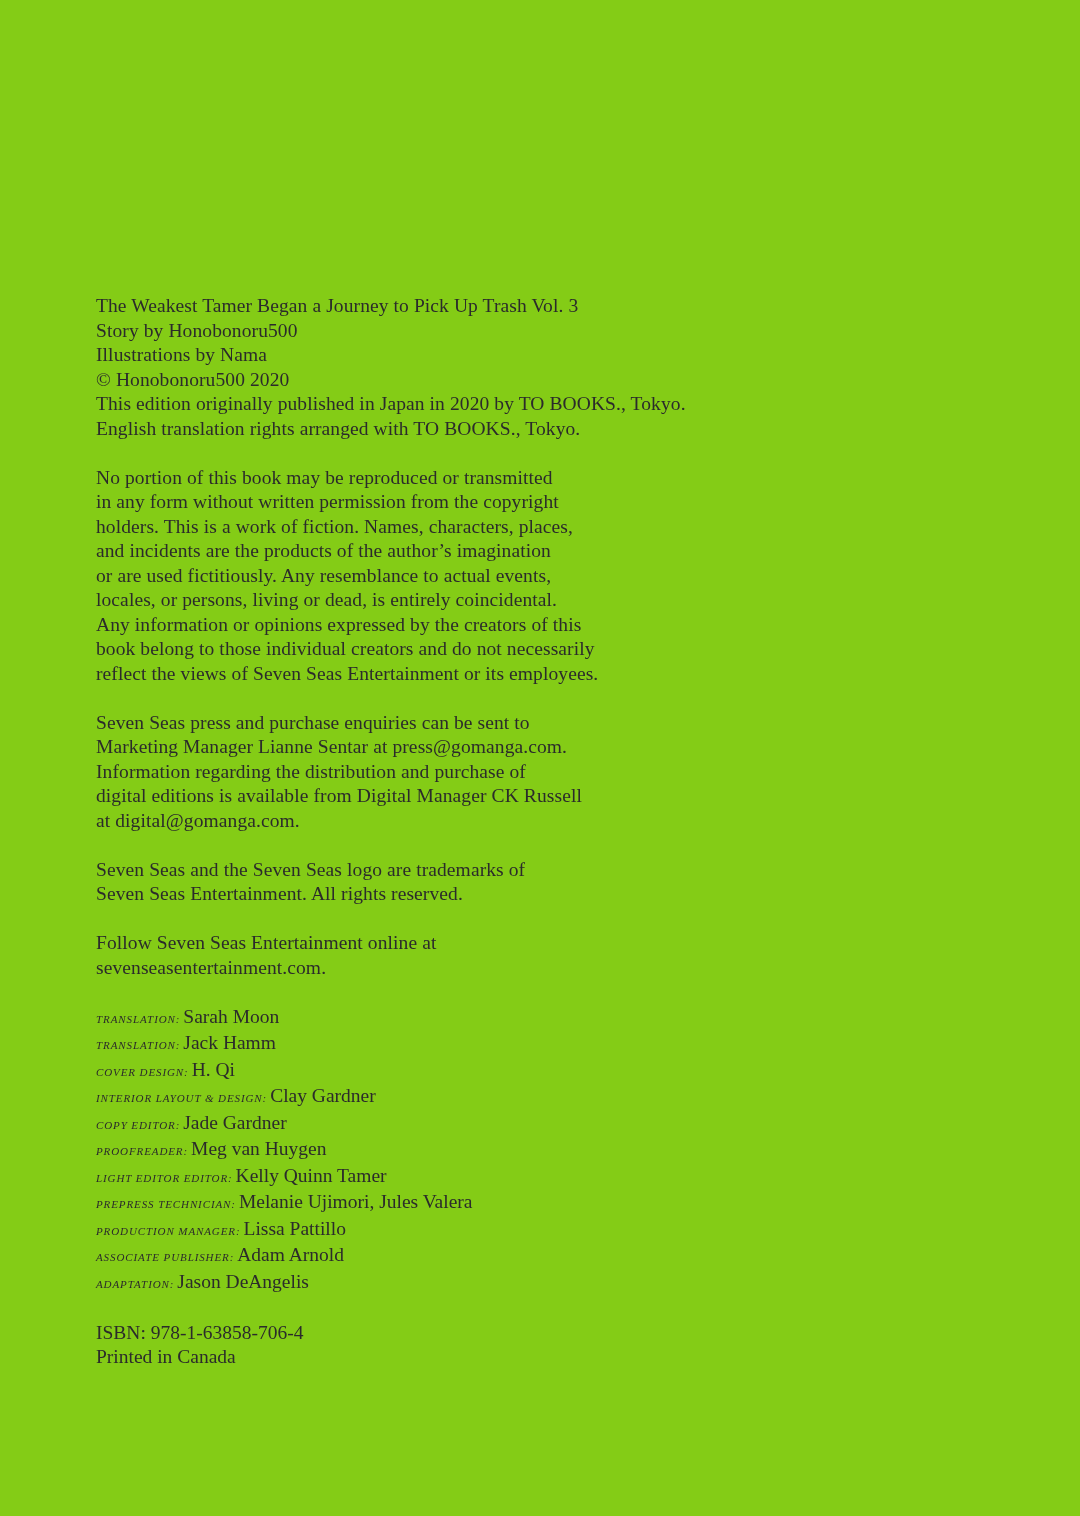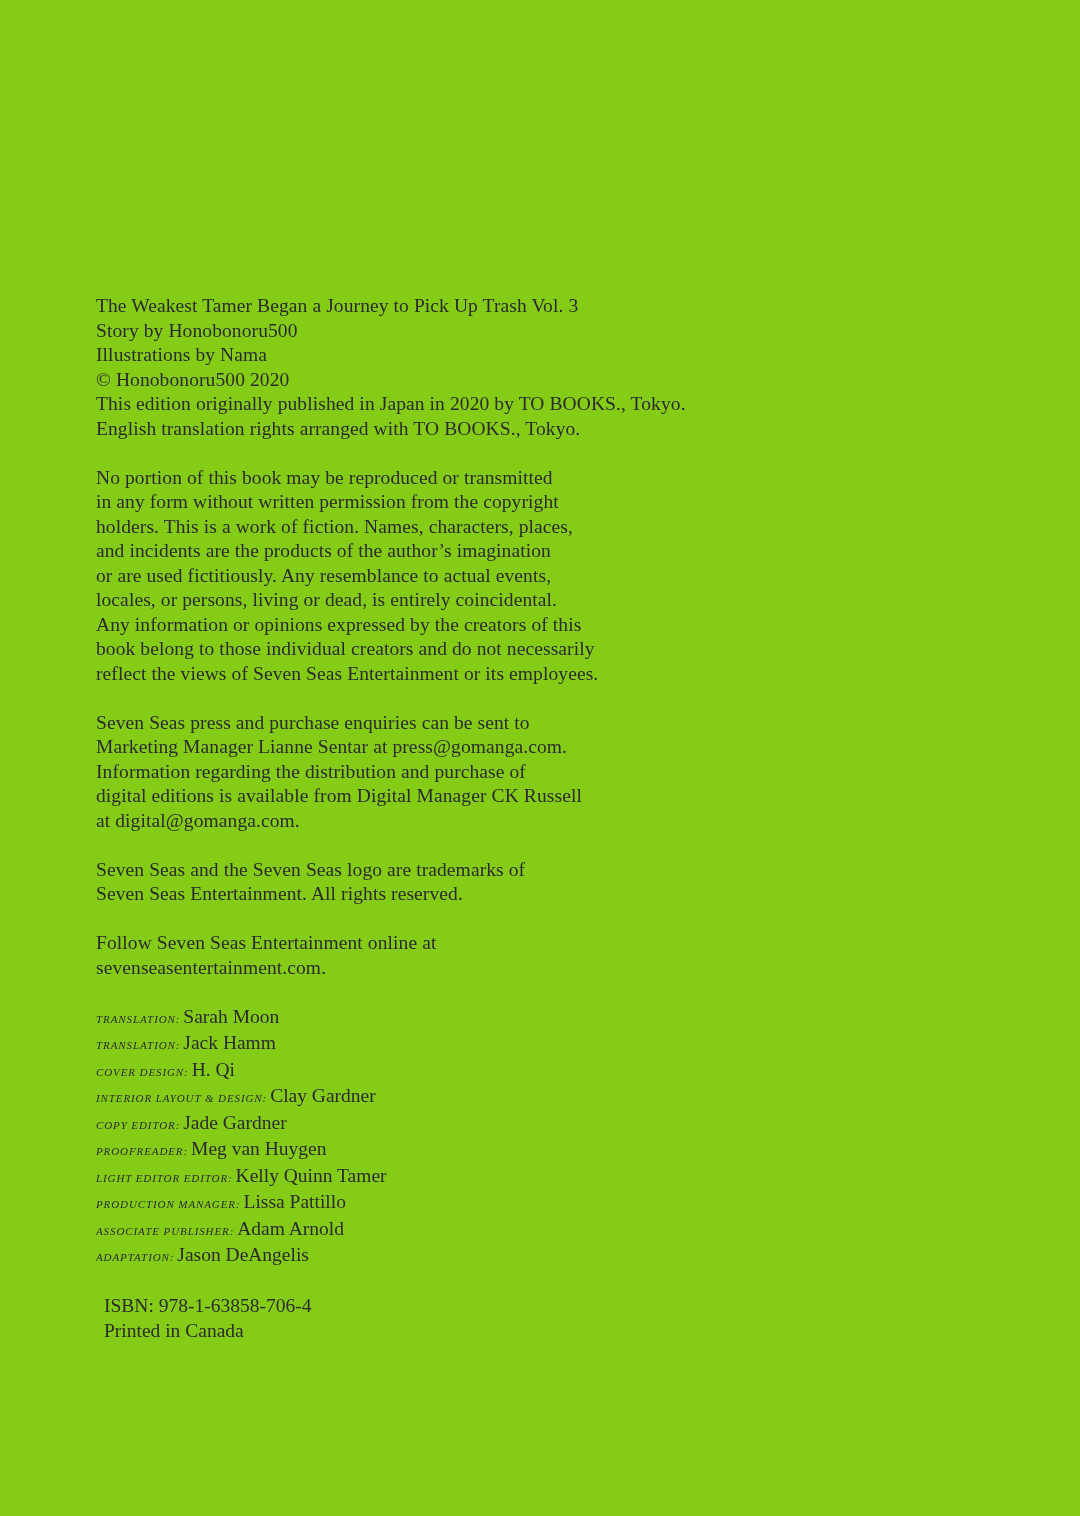--- a/index.html
+++ b/index.html
@@ -32,21 +32,21 @@
     font-size: 19.5px;
     line-height: 24.5px;
   }
   .credit-role {
     font-size: 11px;
     letter-spacing: 0.9px;
     margin-right: 3px;
     font-style: italic;
   }
   .print-block {
-    margin: 8px;
+    margin: 0;
   }
   .print-line {
     font-size: 19.5px;
     line-height: 24.5px;
   }
   .print-run {
     word-spacing: 3.5px;
   }
 </style>
 </head>
@@ -84,20 +84,21 @@
 sevenseasentertainment.com.</p>
 
   <div class="credits-list">
     <div class="credit-line"><span class="credit-role">TRANSLATION:</span><span>Sarah Moon</span></div>
     <div class="credit-line"><span class="credit-role">TRANSLATION:</span><span>Jack Hamm</span></div>
     <div class="credit-line"><span class="credit-role">COVER DESIGN:</span><span>H. Qi</span></div>
     <div class="credit-line"><span class="credit-role">INTERIOR LAYOUT &amp; DESIGN:</span><span>Clay Gardner</span></div>
     <div class="credit-line"><span class="credit-role">COPY EDITOR:</span><span>Jade Gardner</span></div>
     <div class="credit-line"><span class="credit-role">PROOFREADER:</span><span>Meg van Huygen</span></div>
     <div class="credit-line"><span class="credit-role">LIGHT EDITOR EDITOR:</span><span>Kelly Quinn Tamer</span></div>
+    <div class="credit-line"><span class="credit-role">PREPRESS TECHNICIAN:</span><span>Melanie Ujimori, Jules Valera</span></div>
     <div class="credit-line"><span class="credit-role">PRODUCTION MANAGER:</span><span>Lissa Pattillo</span></div>
     <div class="credit-line"><span class="credit-role">ASSOCIATE PUBLISHER:</span><span>Adam Arnold</span></div>
     <div class="credit-line"><span class="credit-role">ADAPTATION:</span><span>Jason DeAngelis</span></div>
   </div>
 
   <div class="print-block">
     <div class="print-line">ISBN: 978-1-63858-706-4</div>
     <div class="print-line">Printed in Canada</div>
   </div>
 

